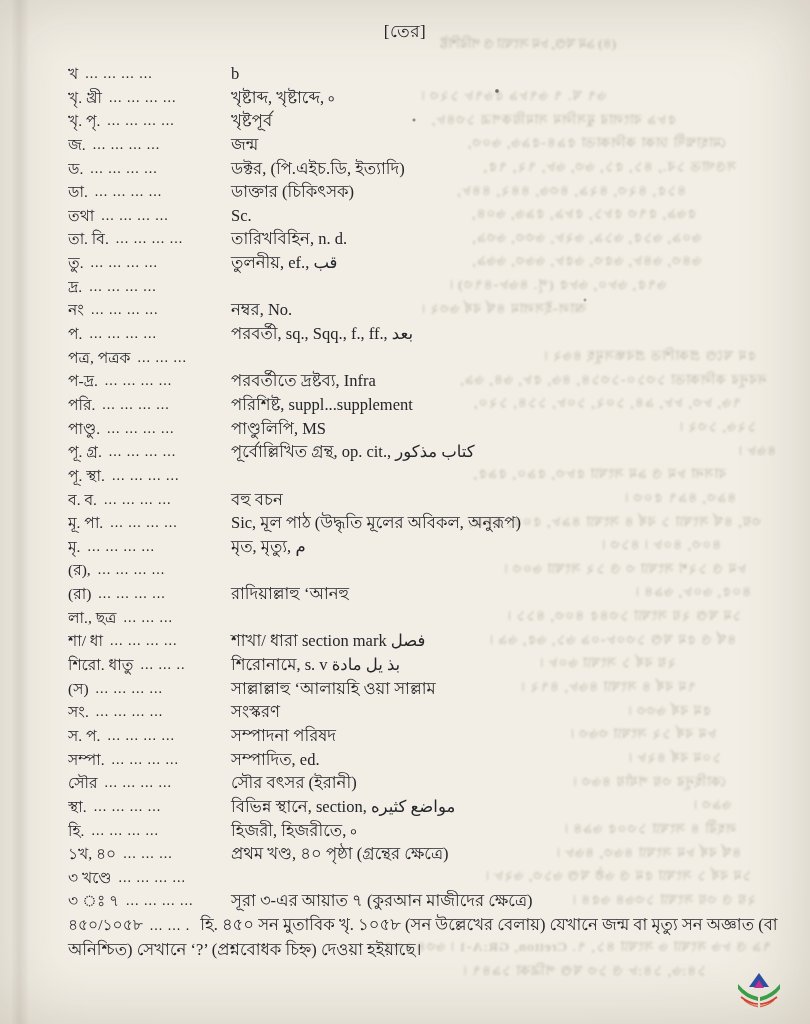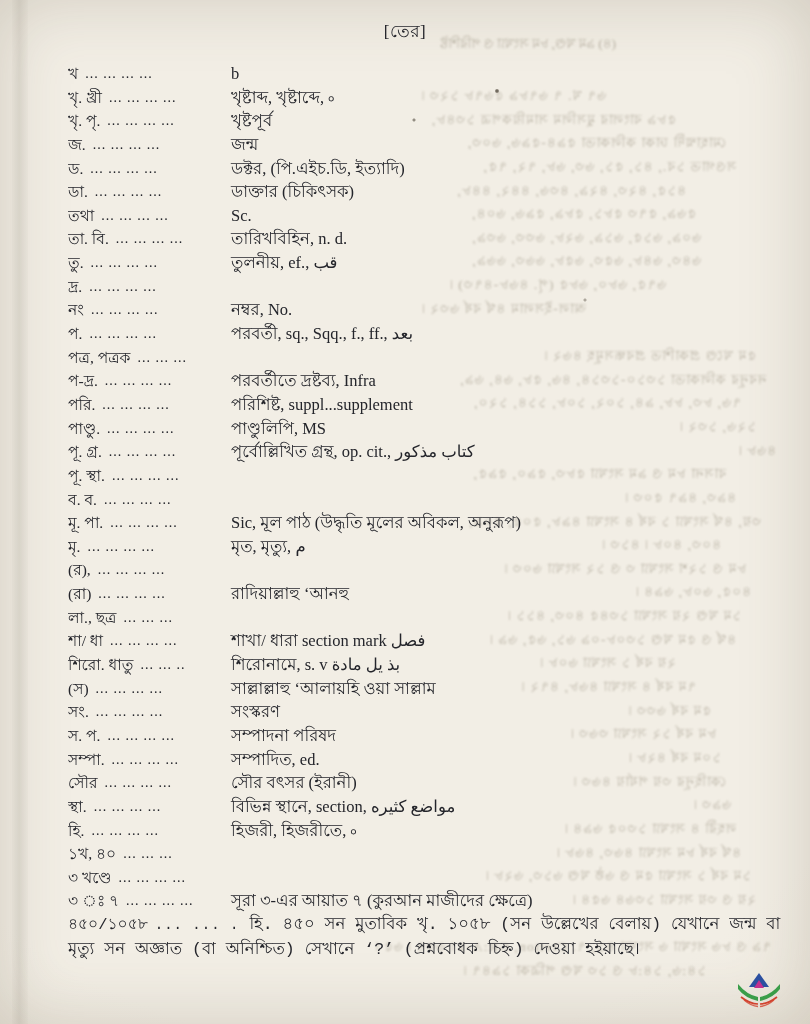--- a/index.html
+++ b/index.html
@@ -34,21 +34,21 @@
   
   .abbr-list{
     position:absolute; z-index:2; left:68px; right:20px; top:62px;
   }
   .row{ display:flex; line-height:23.65px; height:23.65px; align-items:baseline; }
   .left{ flex:none; width:163px; display:flex; overflow:hidden; }
   .abbr{ white-space:nowrap; font-size:15.5px; }
   .dots{ white-space:nowrap; margin-left:7px; letter-spacing:1px; font-size:14px; overflow:hidden; }
   .meaning{ flex:1; font-size:16.5px; white-space:nowrap; overflow:visible; }
   
-  .footnote{ margin:0; line-height:23.65px; font-size:16.5px;font-family:Liberation Mono, monospace; }
+  .footnote{ margin:0; line-height:23.65px; font-size:16.5px; }
   .footnote .abbr{ font-size:15.5px; }
   .footnote .dots{ margin-left:7px; margin-right:10px; letter-spacing:1px; font-size:14px; }
   
   .logo{ position:absolute; z-index:3; right:28px; bottom:12px; width:46px; height:42px; }
 </style>
 </head>
 <body>
 
 <div class="page">
 
@@ -219,20 +219,21 @@
         <span class="left">
           <span class="abbr">পূ. স্থা.</span>
           <span class="dots">... ... ... ...</span>
         </span>
       </div>
       <div class="row">
         <span class="left">
           <span class="abbr">ব. ব.</span>
           <span class="dots">... ... ... ...</span>
         </span>
+        <span class="meaning">বহু বচন</span>
       </div>
       <div class="row">
         <span class="left">
           <span class="abbr">মূ. পা.</span>
           <span class="dots">... ... ... ...</span>
         </span>
         <span class="meaning">Sic, মূল পাঠ (উদ্ধৃতি মূলের অবিকল, অনুরূপ)</span>
       </div>
       <div class="row">
         <span class="left">
@@ -321,20 +322,21 @@
           <span class="abbr">হি.</span>
           <span class="dots">... ... ... ...</span>
         </span>
         <span class="meaning">হিজরী, হিজরীতে, ৹</span>
       </div>
       <div class="row">
         <span class="left">
           <span class="abbr">১খ, ৪০</span>
           <span class="dots">... ... ...</span>
         </span>
+        <span class="meaning">প্রথম খণ্ড, ৪০ পৃষ্ঠা (গ্রন্থের ক্ষেত্রে)</span>
       </div>
       <div class="row">
         <span class="left">
           <span class="abbr">৩ খণ্ডে</span>
           <span class="dots">... ... ... ...</span>
         </span>
       </div>
       <div class="row">
         <span class="left">
           <span class="abbr">৩ ঃ ৭</span>

